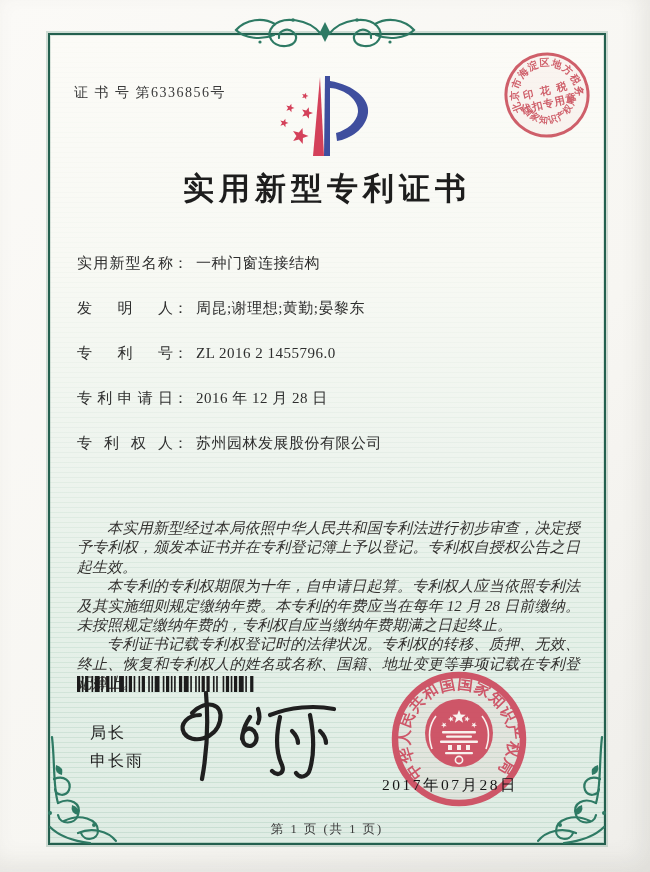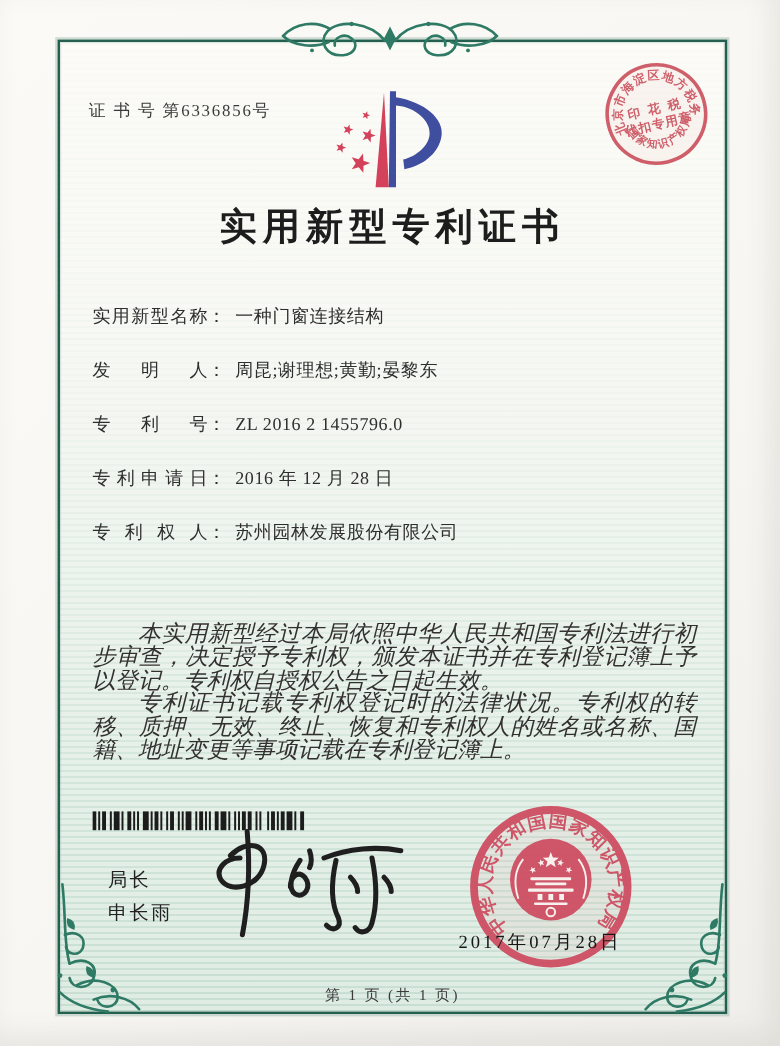--- a/index.html
+++ b/index.html
@@ -43,21 +43,21 @@
   .field-row{height:21px;margin-bottom:24px;font-size:15px;color:#2e2e2e;white-space:nowrap;}
   .field-label{
     display:inline-block;width:96px;
     text-align:justify;text-align-last:justify;
     vertical-align:top;
   }
   .field-colon{display:inline-block;margin-right:8px;}
   .field-value{letter-spacing:0.5px;}
   .paras{
     position:absolute;left:27px;right:24px;top:484px;
-    font-size:19px;line-height:19.4px;color:#33312f;
+    font-size:15px;line-height:19.4px;color:#33312f;
     font-style:italic;
   }
   .paras p{margin:0;text-indent:2em;text-align:justify;}
   .barcode{position:absolute;left:27px;top:641px;}
   .signer-title{
     position:absolute;left:40px;top:688px;
     font-family:Liberation Sans, sans-serif;
     font-size:16px;color:#222;letter-spacing:2px;
   }
   .signer-name{
@@ -175,20 +175,21 @@
     <div class="fields">
         <div class="field-row"><span class="field-label">实用新型名称</span><span class="field-colon">：</span><span class="field-value">一种门窗连接结构</span></div>
         <div class="field-row"><span class="field-label">发明人</span><span class="field-colon">：</span><span class="field-value">周昆;谢理想;黄勤;晏黎东</span></div>
         <div class="field-row"><span class="field-label">专利号</span><span class="field-colon">：</span><span class="field-value">ZL 2016 2 1455796.0</span></div>
         <div class="field-row"><span class="field-label">专利申请日</span><span class="field-colon">：</span><span class="field-value">2016 年 12 月 28 日</span></div>
         <div class="field-row"><span class="field-label">专利权人</span><span class="field-colon">：</span><span class="field-value">苏州园林发展股份有限公司</span></div>
       </div>
 
     <div class="paras">
         <p>本实用新型经过本局依照中华人民共和国专利法进行初步审查，决定授予专利权，颁发本证书并在专利登记簿上予以登记。专利权自授权公告之日起生效。</p>
+        <p>本专利的专利权期限为十年，自申请日起算。专利权人应当依照专利法及其实施细则规定缴纳年费。本专利的年费应当在每年 12 月 28 日前缴纳。未按照规定缴纳年费的，专利权自应当缴纳年费期满之日起终止。</p>
         <p>专利证书记载专利权登记时的法律状况。专利权的转移、质押、无效、终止、恢复和专利权人的姓名或名称、国籍、地址变更等事项记载在专利登记簿上。</p>
       </div>
 
     <svg class="barcode" width="178" height="16" viewBox="0 0 178 16">
         <rect x="0.00" y="0" width="3.24" height="16" fill="#1c1c1c"></rect>
         <rect x="4.85" y="0" width="1.62" height="16" fill="#1c1c1c"></rect>
         <rect x="8.09" y="0" width="3.24" height="16" fill="#1c1c1c"></rect>
         <rect x="14.56" y="0" width="1.62" height="16" fill="#1c1c1c"></rect>
         <rect x="17.80" y="0" width="4.85" height="16" fill="#1c1c1c"></rect>
         <rect x="24.27" y="0" width="1.62" height="16" fill="#1c1c1c"></rect>

